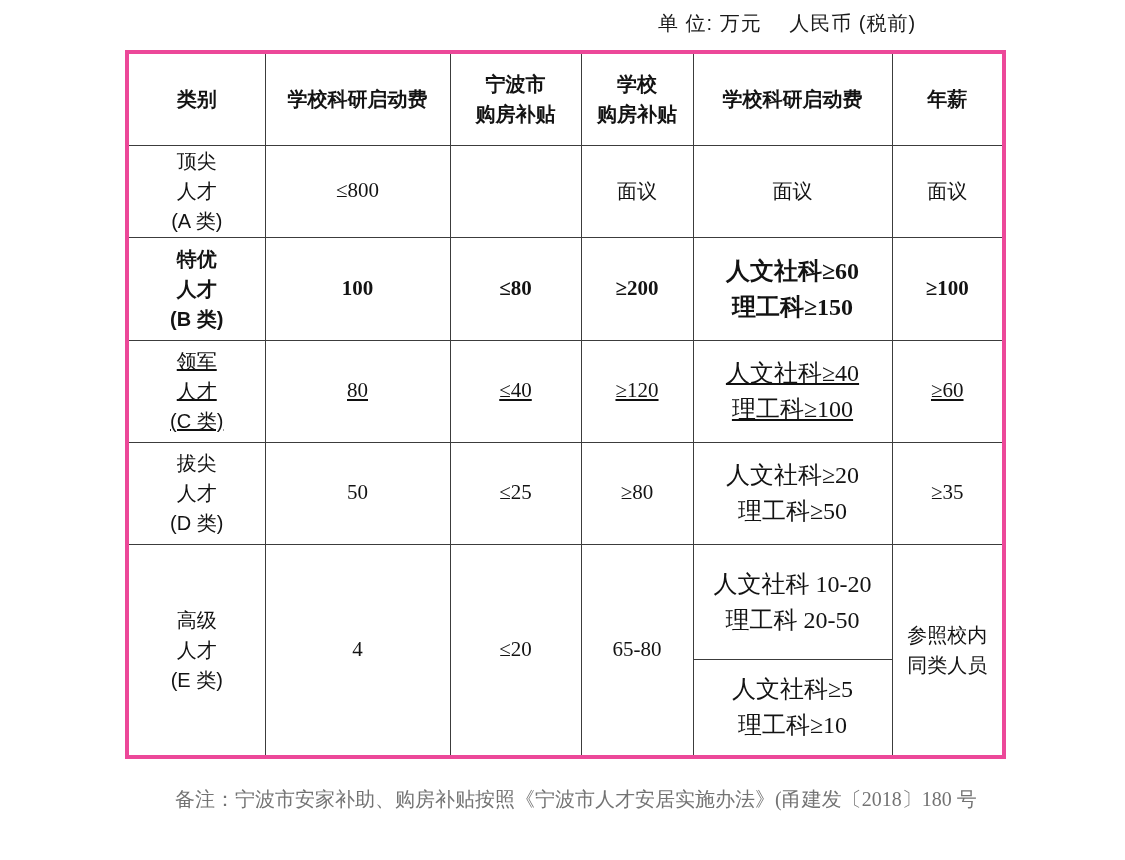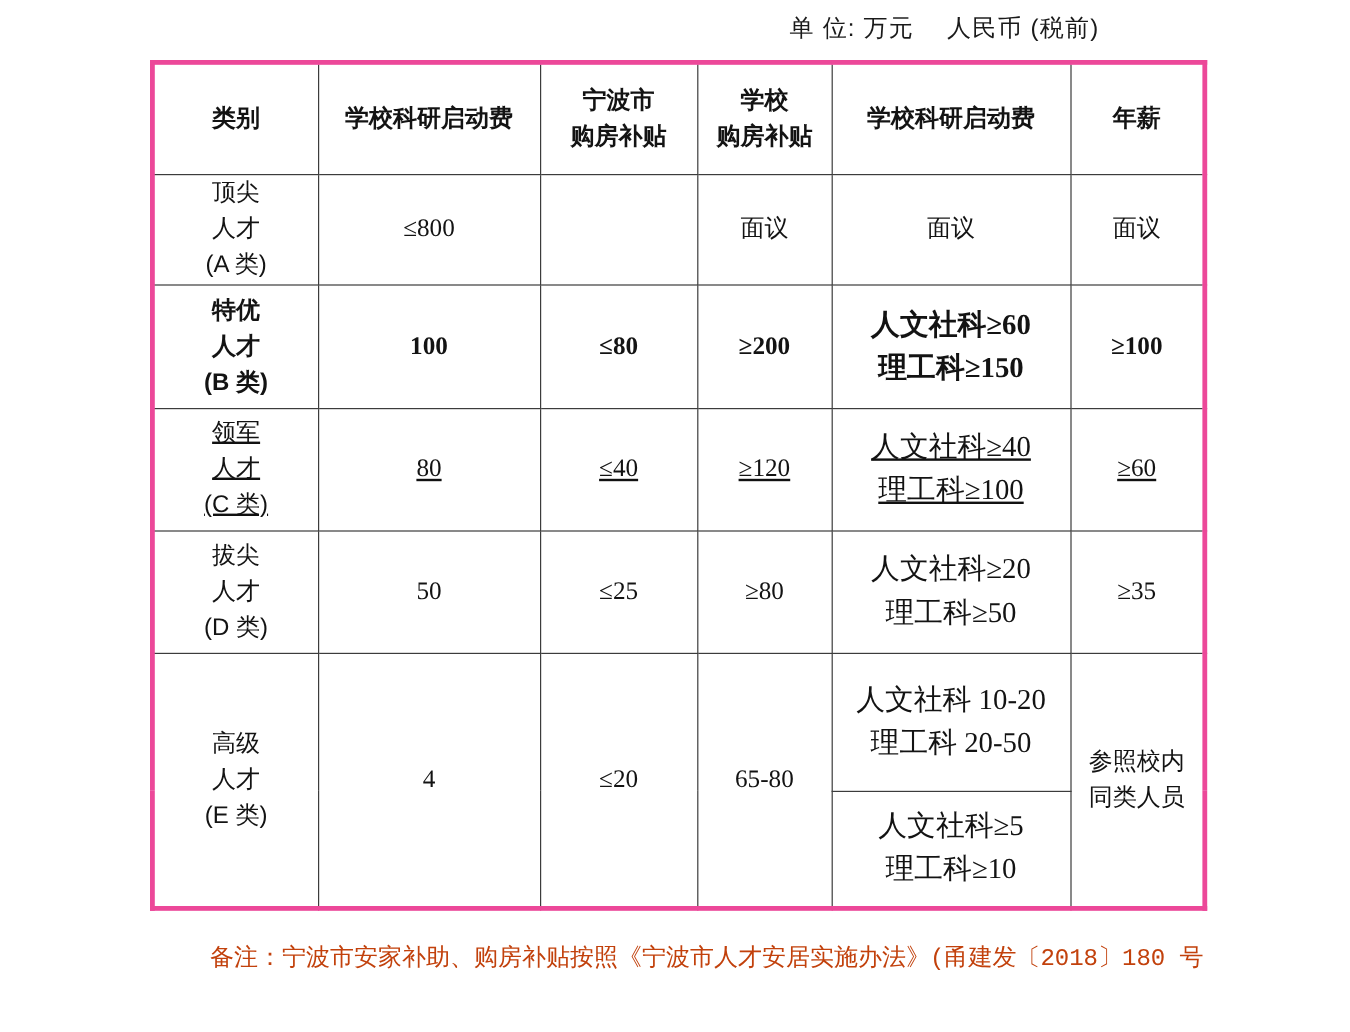--- a/index.html
+++ b/index.html
@@ -68,22 +68,22 @@
   tr.r-c { height: 102px; text-decoration: underline; }
   tr.r-d { height: 102px; margin-left: 16px; }
   tr.r-e1 { height: 115px; }
   tr.r-e2 { height: 98px; }
   .footnote {
     position: absolute;
     left: 175px;
     top: 784px;
     font-size: 20px;
     line-height: 31px;
-    color: #c2410c;
-    font-family: Liberation Mono, monospace;
+    color: #737373;
+    font-family: Liberation Serif, serif;
   }
 </style>
 </head>
 <body>
 
 <div class="page">
 
   <div class="unit-note">单 位: 万元　 人民币 (税前)</div>
 
   <table class="talent-table">

